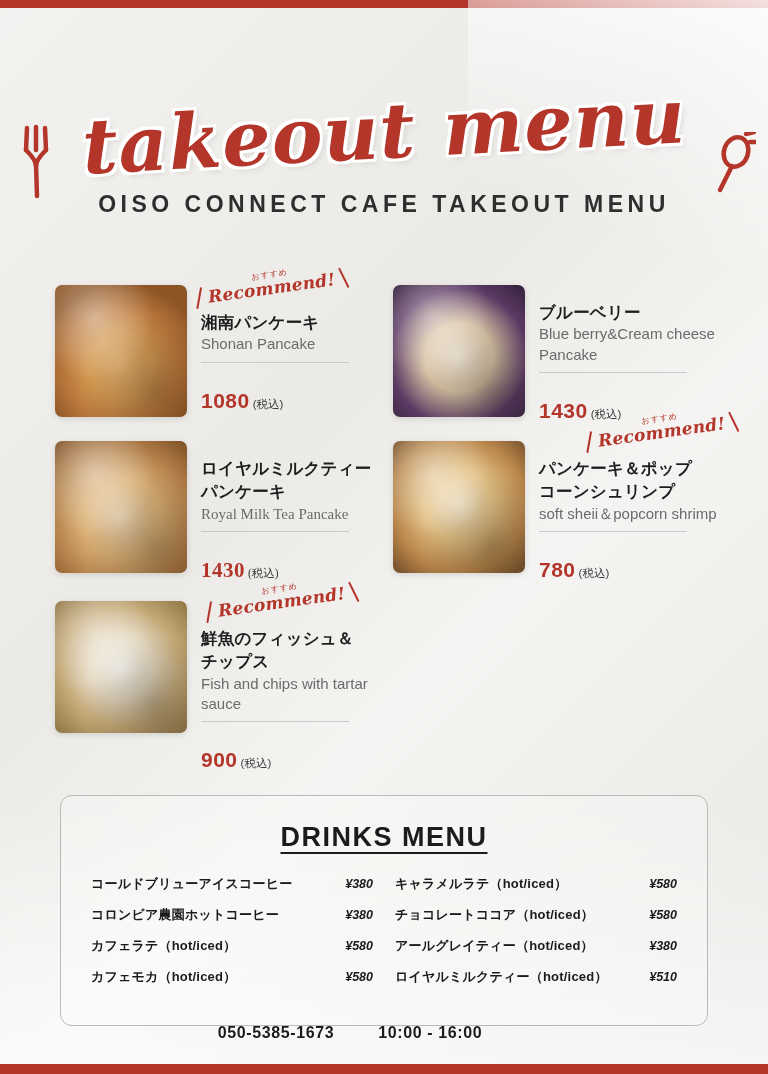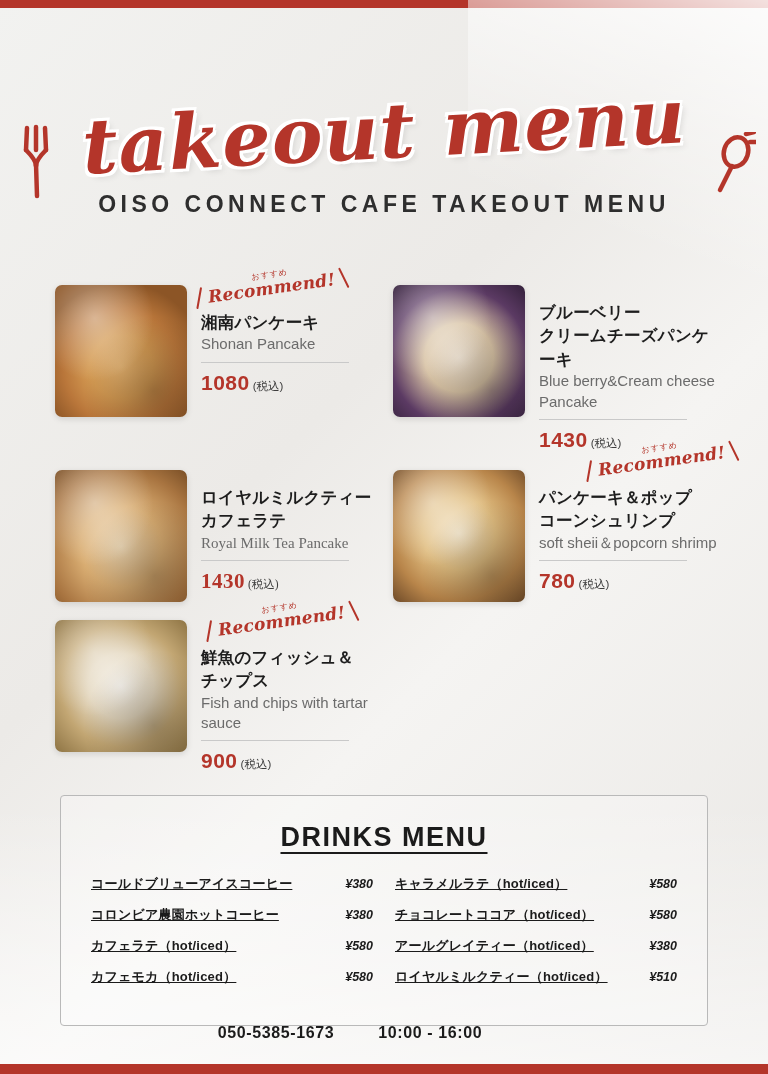--- a/index.html
+++ b/index.html
@@ -127,21 +127,21 @@
     font-size: 15px;
     color: #6b6b6b;
     line-height: 1.35;
   }
   .divider {
     margin-top: 7px;
     width: 148px;
     height: 1px;
     background: #c9c9c9;
   }
-  .price-line { margin-top: 8px; }
+  .price-line { margin-top: 26px; }
   .price {
     font-size: 21px;
     font-weight: bold;
     color: #b4352a;
     letter-spacing: 0.5px;
   }
   .tax {
     font-size: 11.5px;
     color: #3d3d3d;
     margin-left: 3px;
@@ -180,21 +180,21 @@
   }
   .recommend::before { left: -10px; transform: rotate(18deg); }
   .recommend::after { right: -10px; transform: rotate(-18deg); }
 
   
   .drinks {
     position: absolute;
     left: 60px; top: 795px;
     width: 648px;
     border: 1px solid #b9b9b9;
-    border-radius: 4px;
+    border-radius: 12px;
     padding: 26px 30px 26px 30px;
     background: rgba(255,255,255,0.25);
   }
   .drinks-title {
     text-align: center;
     font-size: 27px;
     font-weight: bold;
     letter-spacing: 1.5px;
     color: #1b1b1b;
     text-decoration: underline;
@@ -205,21 +205,21 @@
   .drinks-cols { display: flex; gap: 22px; }
   .drinks-col { flex: 1; }
   .drink-row {
     display: flex;
     align-items: baseline;
     margin-bottom: 13px;
     font-size: 13px;
     color: #1b1b1b;
     font-weight: bold;
   }
-  .drink-name { flex: 1; letter-spacing: 0.2px; text-decoration: underline; }
+  .drink-name { flex: 1; letter-spacing: 0.2px; }
   .drink-price { font-size: 12.5px; white-space: nowrap; font-style: italic; }
 
   .footer {
     position: absolute;
     left: 0; bottom: 32px;
     width: 700px;
     text-align: center;
     font-size: 16px;
     font-weight: bold;
     color: #1b1b1b;
@@ -299,38 +299,37 @@
           </div>
         </div>
       </div>
 
       <div class="item">
         <div class="photo ph-blueberry">
             <div class="ph-overlay"></div>
           </div>
         <div class="info" style="padding-top:16px;">
           <div class="name-ja">ブルーベリー</div>
-          <div class="name-ja">クリームチーズパンケーキ</div>
           <div class="name-en">Blue berry&amp;Cream cheese Pancake</div>
           <div class="divider"></div>
           <div class="price-line">
             <span class="price">1430</span><span class="tax">(税込)</span>
           </div>
         </div>
       </div>
     </div>
 
     <div class="row">
       <div class="item">
         <div class="photo ph-royal">
             <div class="ph-overlay"></div>
           </div>
         <div class="info" style="padding-top:16px;font-family:Liberation Serif, serif;">
           <div class="name-ja">ロイヤルミルクティー</div>
-          <div class="name-ja">カフェラテ</div>
+          <div class="name-ja">パンケーキ</div>
           <div class="name-en">Royal Milk Tea Pancake</div>
           <div class="divider"></div>
           <div class="price-line">
             <span class="price">1430</span><span class="tax">(税込)</span>
           </div>
         </div>
       </div>
 
       <div class="item">
         <div class="photo ph-shrimp">

